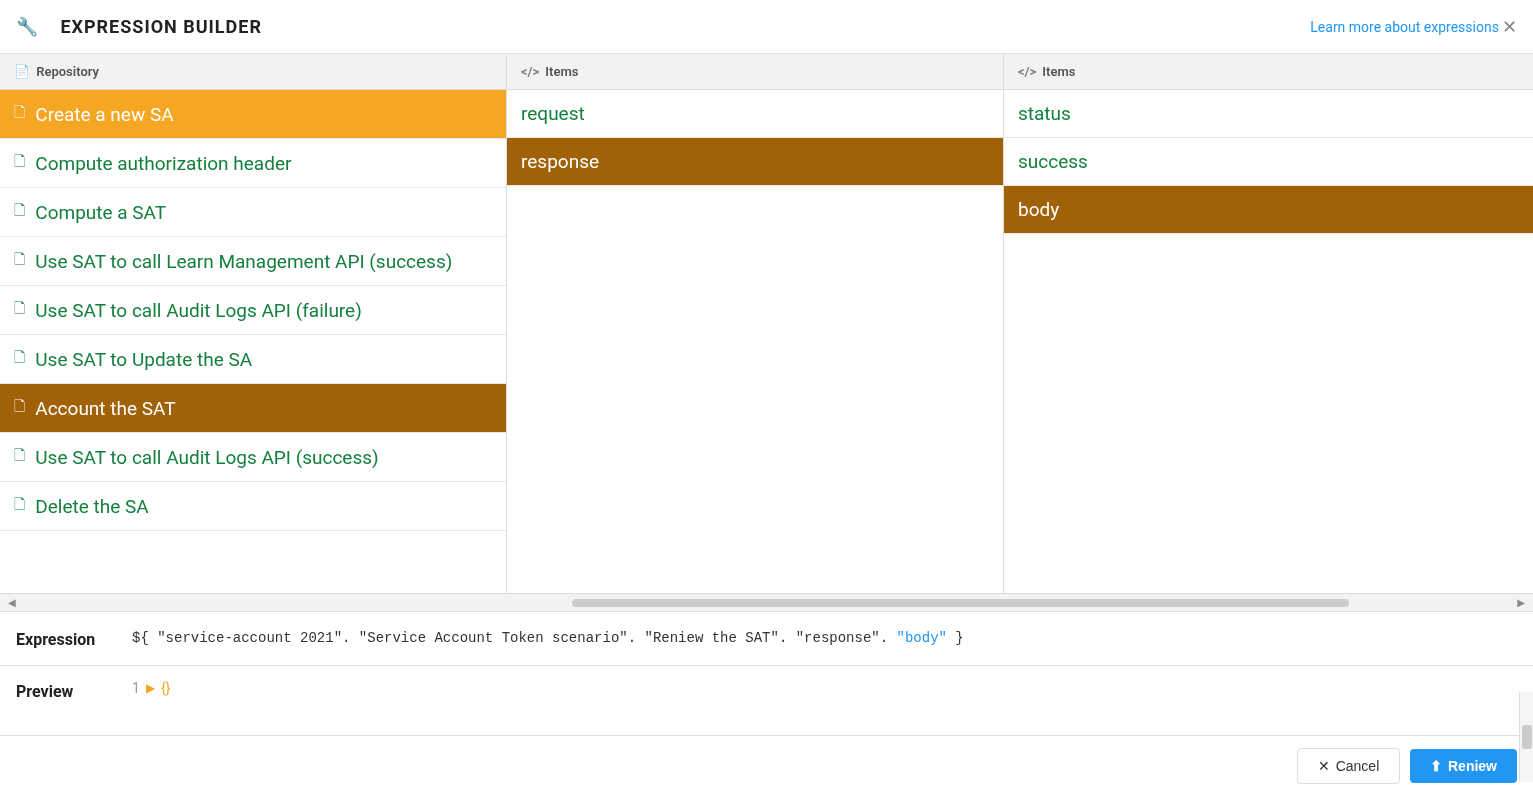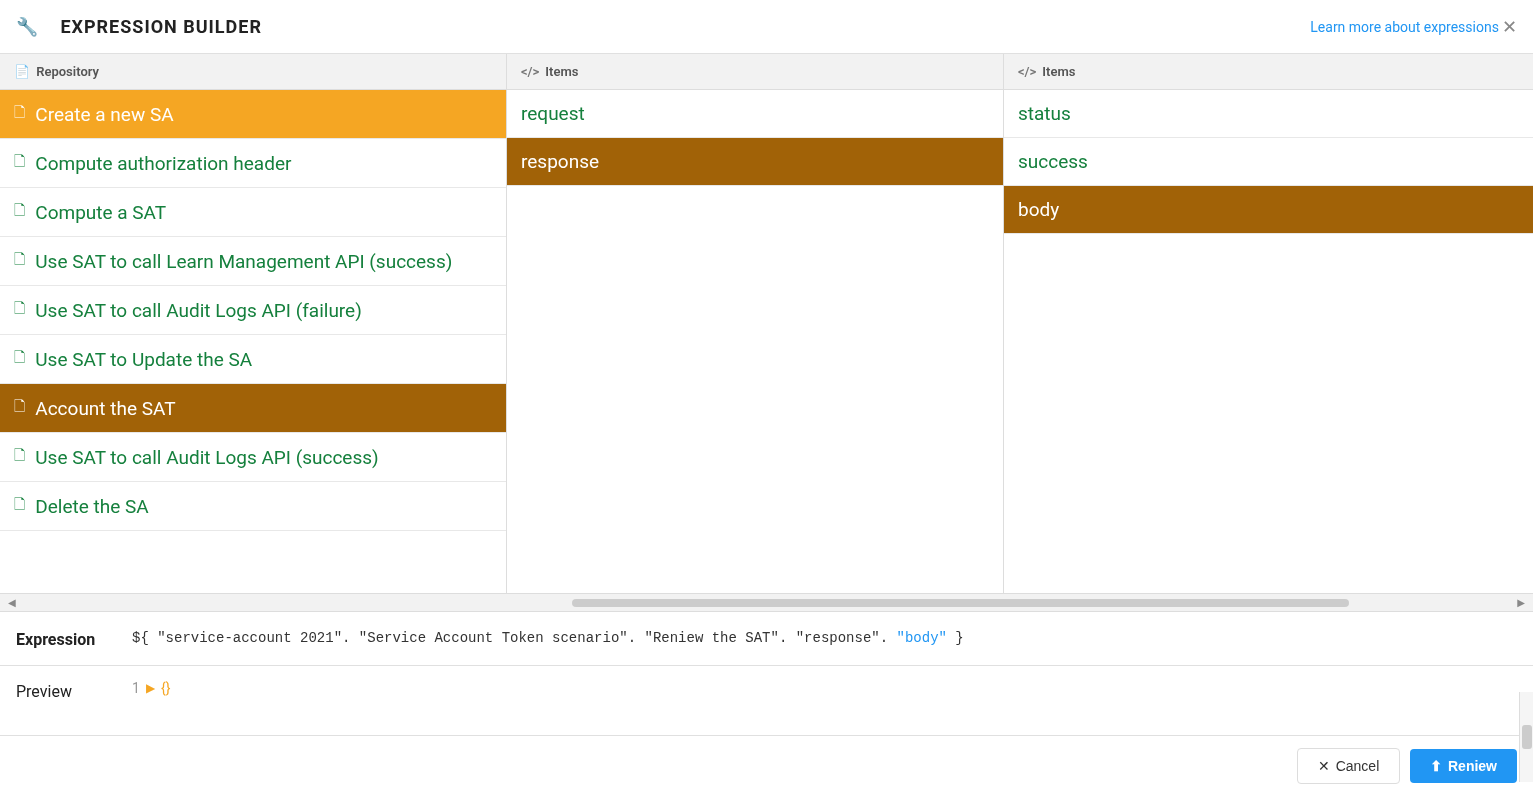--- a/index.html
+++ b/index.html
@@ -166,21 +166,21 @@
       padding: 14px 16px;
       display: flex;
       align-items: flex-start;
       gap: 16px;
       flex: 1;
       min-height: 70px;
       border-bottom: 1px solid #e0e0e0;
     }
     .preview-label {
       font-size: 16px;
-      font-weight: 400;
+      font-weight: 700;
       color: #222;
       min-width: 100px;
       padding-top: 2px;
     }
     .preview-content {
       display: flex;
       align-items: center;
       gap: 6px;
       font-size: 14px;
       color: #333;

